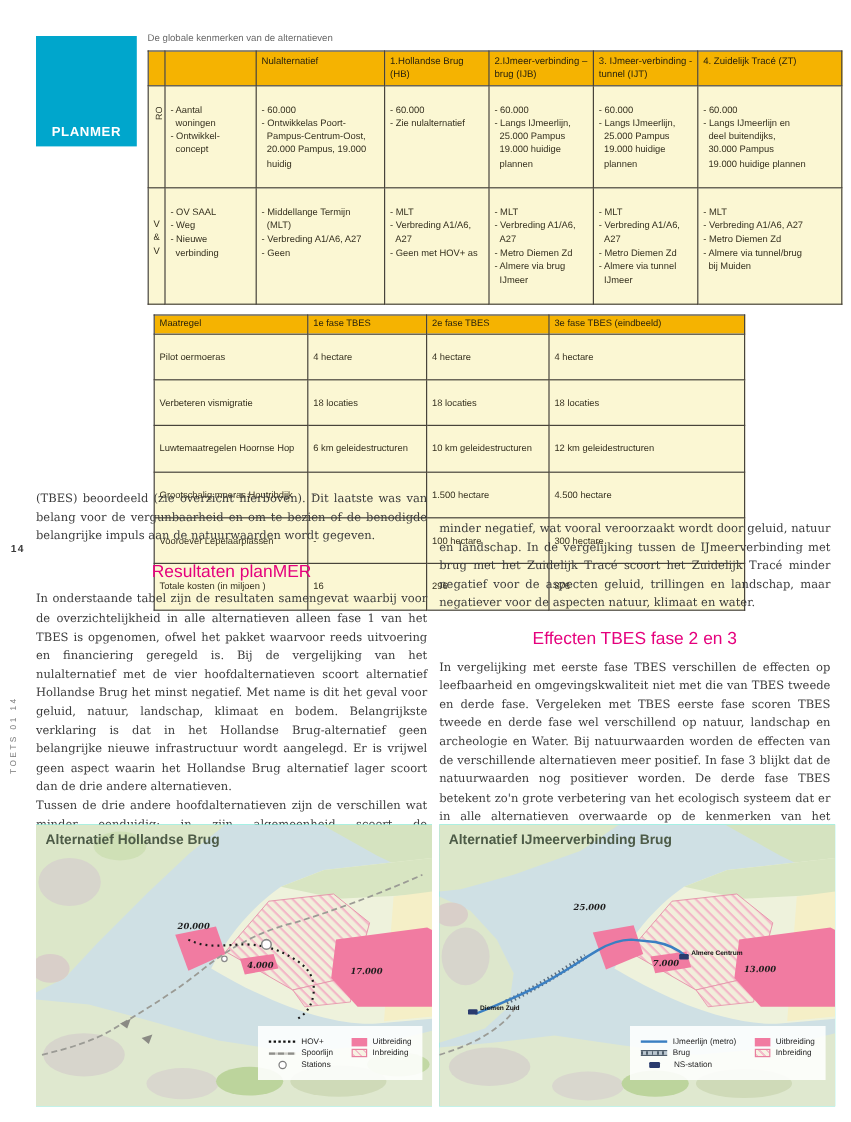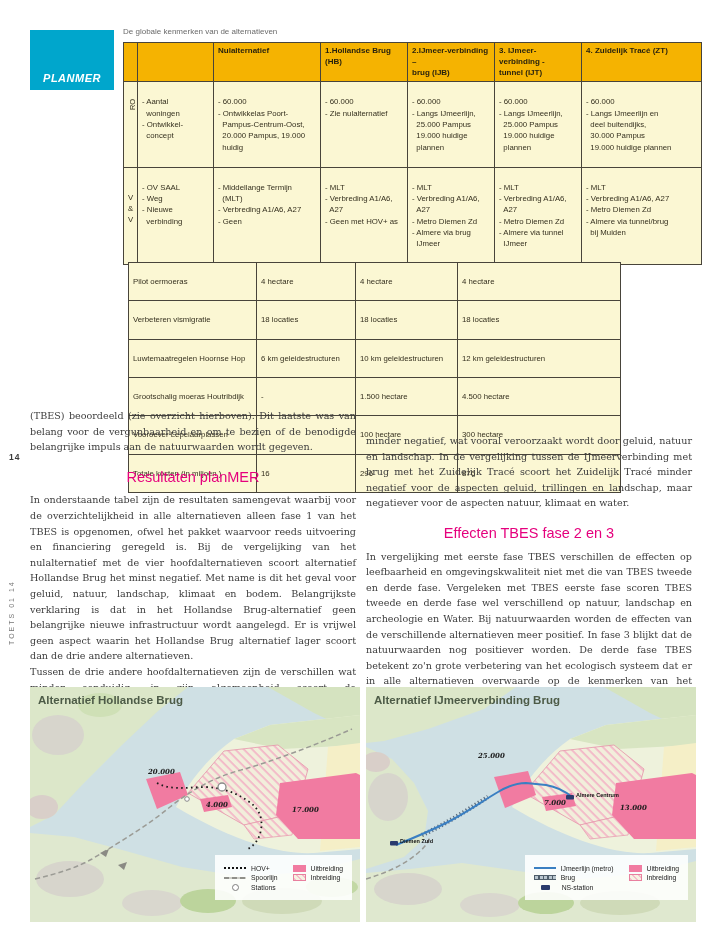--- a/index.html
+++ b/index.html
@@ -3,32 +3,32 @@
 <meta charset="utf-8">
 <style>
   * { margin:0; padding:0; box-sizing:border-box; }
   html,body { background:#ffffff; }
   .page {
     position:relative; width:709px; height:935px; background:#fff;
     font-family:"Liberation Sans", sans-serif; overflow:hidden; color:#333;
   }
 
   
-  .tab-square { position:absolute; left:30px; top:30px; width:84px; height:60px;
-    background:#00a6cc; display:flex; align-items:flex-end; justify-content:center; padding-bottom:6px;font-style:italic; }
+  .tab-square { position:absolute; left:30px; top:30px; width:84px; height:92px;
+    background:#00a6cc; display:flex; align-items:flex-end; justify-content:center; padding-bottom:6px; }
   .tab-square span { color:#fff; font-weight:bold; font-size:11px; letter-spacing:.5px; }
 
   
   .t-caption { position:absolute; left:123px; top:27px; font-size:8px; color:#6a6a6a; }
 
   
   table { border-collapse:collapse; table-layout:fixed; }
   .t1 { position:absolute; left:123px; top:42px; width:578px; }
   .t2 { position:absolute; left:128px; top:262px; width:492px; }
-  .t1 th, .t2 th { background:#f5b301; color:#241f0e; font-size:8px; font-weight:700;
+  .t1 th, .t2 th { background:#f5b301; color:#241f0e; font-size:8px; font-weight:400;
     text-align:left; padding:3px 4px; border:1px solid #48443a; vertical-align:top; white-space:pre-line; line-height:1.35; }
   .t1 td, .t2 td { background:#fbf7d3; color:#35301f; font-size:7.8px; padding:14px 4px;
     border:1px solid #48443a; vertical-align:top; white-space:pre-line; line-height:1.45; }
   .t1 tr.r1 td { height:63px; }
   .t1 tr.r2 td { height:97px; }
   .t1 td.cat { text-align:center; padding-top:16px; }
   .rot { display:inline-block; transform:rotate(-90deg); font-size:7.5px; }
   .t2 th { font-size:7.8px; padding:2px 4px; height:14px; }
   .t2 td { height:14px; line-height:1.2; }
 
@@ -171,20 +171,26 @@
     </table>
 
   <table class="t2">
     <colgroup>
       <col style="width:128px">
         <col style="width:99px">
         <col style="width:102px">
         <col style="width:163px">
     </colgroup>
     <tbody>
+        <tr>
+      <th>Maatregel</th>
+      <th>1e fase TBES</th>
+      <th>2e fase TBES</th>
+      <th>3e fase TBES (eindbeeld)</th>
+    </tr>
     <tr>
       <td>Pilot oermoeras</td>
       <td>4 hectare</td>
       <td>4 hectare</td>
       <td>4 hectare</td>
     </tr>
     <tr>
       <td>Verbeteren vismigratie</td>
       <td>18 locaties</td>
       <td>18 locaties</td>

